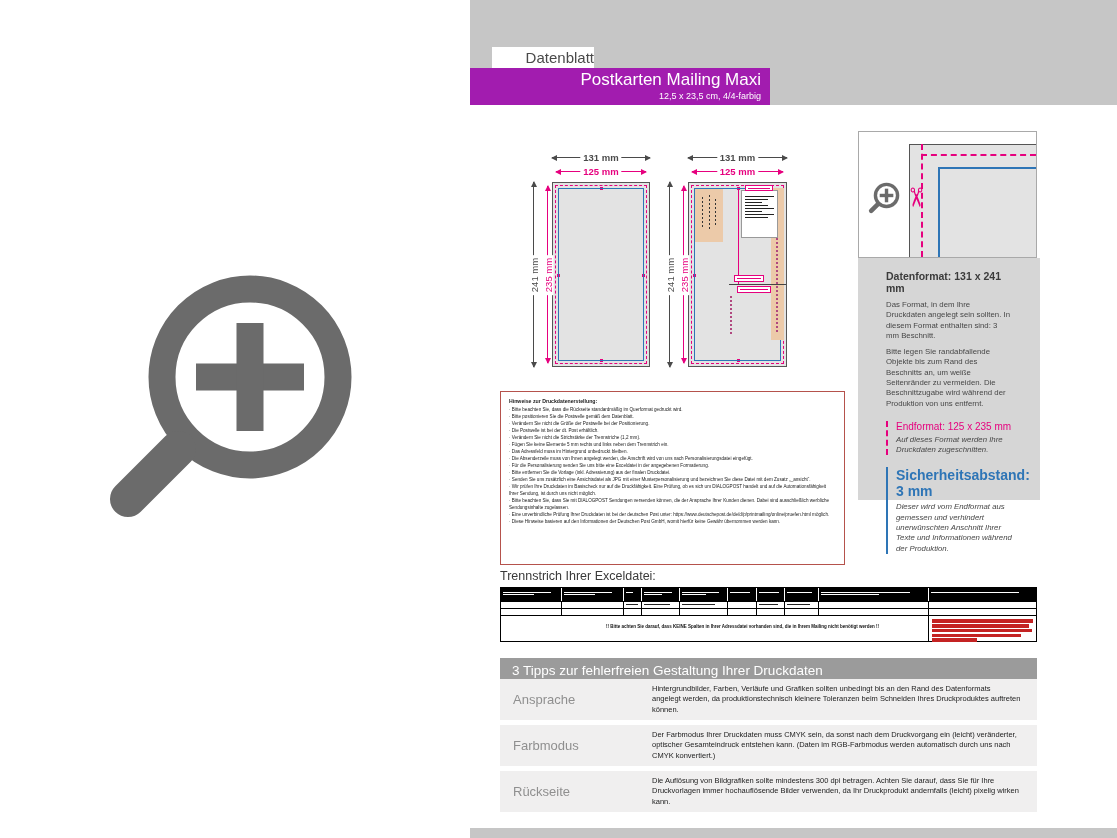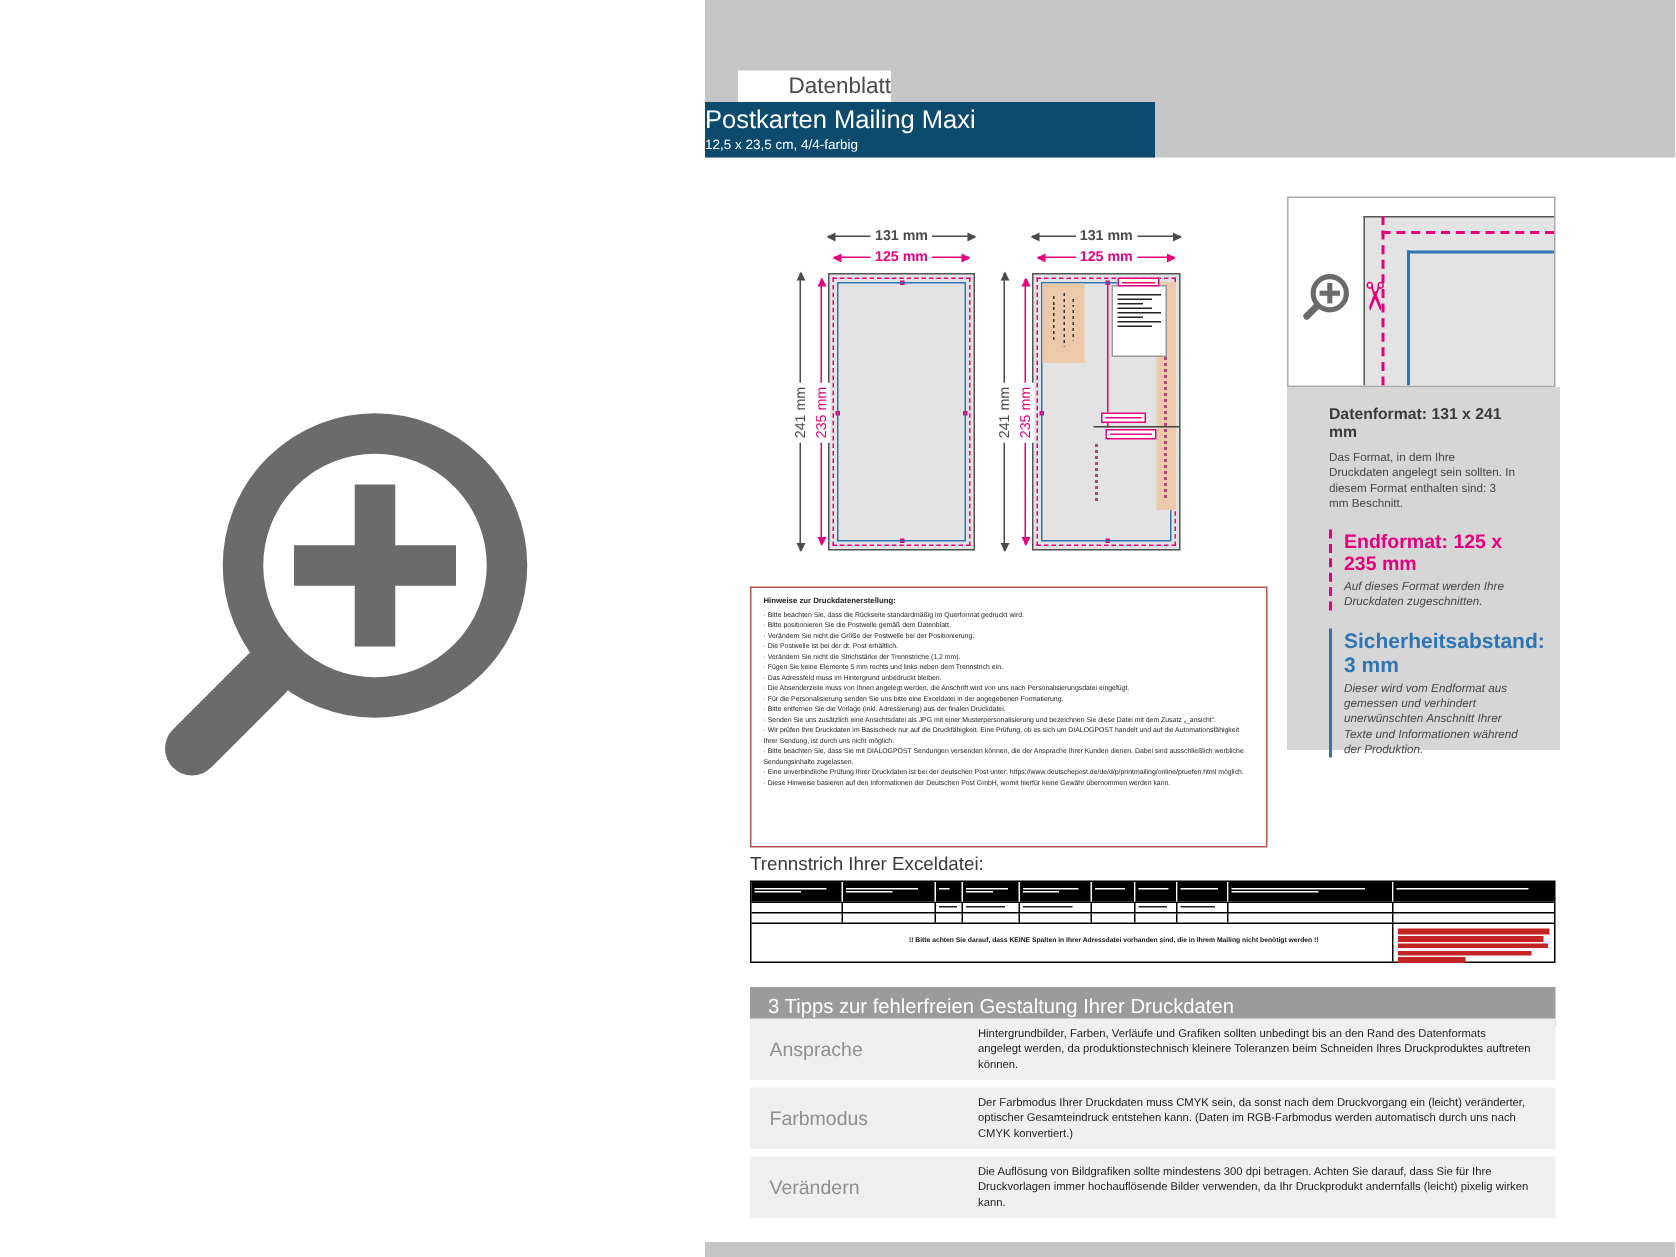--- a/index.html
+++ b/index.html
@@ -6,21 +6,21 @@
   *{box-sizing:border-box;font-family:"Liberation Sans",sans-serif;}
   .stage{position:relative;width:1117px;height:838px;background:#fff;overflow:hidden;}
 
   
   .bigzoom{position:absolute;left:95px;top:255px;width:270px;height:300px;}
 
   
   .panel{position:absolute;left:470px;top:0;width:647px;height:838px;background:#fff;}
   .topband{position:absolute;left:0;top:0;width:647px;height:105px;background:#c6c6c6;}
   .sheet-chip{position:absolute;left:22px;top:47px;width:102px;height:22px;background:#fff;color:#4a4a4a;font-size:15px;line-height:22px;padding-left:9px;text-align:right;}
-  .titlebar{position:absolute;left:0;top:68px;width:300px;height:37px;background:#0c4a6e;color:#fff;text-align:left;padding-right:9px;}
+  .titlebar{position:absolute;left:0;top:68px;width:300px;height:37px;background:#a21caf;color:#fff;text-align:right;padding-right:9px;}
   .titlebar .t{font-size:17px;line-height:20px;padding-top:2px;}
   .titlebar .s{font-size:9px;line-height:12px;}
 
   
   .card{position:absolute;background:#e3e3e3;border:1px solid #555;}
   #card-front{left:82px;top:182px;width:98px;height:185px;}
   #card-back{left:218px;top:182px;width:99px;height:185px;}
   .cut{position:absolute;inset:2px;border:1px dashed #e6007e;}
   .safe{position:absolute;inset:5px;border:1px solid #2e75b6;}
   .mk{position:absolute;width:3px;height:3px;background:#e6007e;}
@@ -70,21 +70,21 @@
   .scis{position:absolute;left:46px;top:50px;color:#e6007e;font-size:26px;transform:rotate(90deg);}
   .minizoom{position:absolute;left:8px;top:48px;width:34px;height:38px;}
 
   
   .infobox{position:absolute;left:388px;top:258px;width:182px;height:242px;background:#d6d6d6;padding:12px 28px;}
   .infobox .h1{font-size:10.5px;font-weight:bold;color:#3b3b3b;}
   .infobox p{margin:6px 0 0;font-size:7.8px;line-height:1.32;color:#474747;}
   .blk{margin-top:12px;padding-left:8px;}
   .blk.end{border-left:2px dashed #e6007e;}
   .blk.sich{border-left:2.5px solid #2e75b6;}
-  .blk .h1m{font-size:13px;font-weight:bold;color:#e6007e;}
+  .blk .h1m{font-size:10px;font-weight:normal;color:#e6007e;}
   .blk .h1b{font-size:14px;font-weight:bold;color:#2e75b6;}
   .blk p{margin:3px 0 0;font-style:italic;}
 
   
   .hinweise{position:absolute;left:30px;top:391px;width:345px;height:174px;border:1px solid #b5524c;background:#fff;padding:6px 8px;overflow:hidden;}
   .hinweise .ht{font-size:5.2px;font-weight:bold;color:#1a1a1a;margin-bottom:2px;}
   .hint{font-size:4.6px;line-height:7px;color:#1a1a1a;}
   .hint::before{content:"· ";}
 
   
@@ -239,20 +239,21 @@
         <circle cx="155" cy="122" r="88" fill="#ffffff" stroke="#6b6b6b" stroke-width="27"></circle>
         <rect x="101" y="108.5" width="108" height="27" fill="#6b6b6b"></rect>
         <rect x="141.5" y="68" width="27" height="108" fill="#6b6b6b"></rect>
         <line x1="83" y1="194" x2="33" y2="244" stroke="#6b6b6b" stroke-width="36" stroke-linecap="round"></line>
       </svg>
     </div>
 
     <div class="infobox">
       <div class="h1">Datenformat: 131 x 241 mm</div>
       <p>Das Format, in dem Ihre Druckdaten angelegt sein sollten. In diesem Format enthalten sind: 3 mm Beschnitt.</p>
+      <p>Bitte legen Sie randabfallende Objekte bis zum Rand des Beschnitts an, um weiße Seitenränder zu vermeiden. Die Beschnittzugabe wird während der Produktion von uns entfernt.</p>
       <div class="blk end">
         <div class="h1m">Endformat: 125 x 235 mm</div>
         <p>Auf dieses Format werden Ihre Druckdaten zugeschnitten.</p>
       </div>
       <div class="blk sich">
         <div class="h1b">Sicherheitsabstand: 3 mm</div>
         <p>Dieser wird vom Endformat aus gemessen und verhindert unerwünschten Anschnitt Ihrer Texte und Informationen während der Produktion.</p>
       </div>
     </div>
 
@@ -370,20 +371,20 @@
           <div class="lab">Ansprache</div>
           <div class="txt">Hintergrundbilder, Farben, Verläufe und Grafiken sollten unbedingt bis an den Rand des Datenformats angelegt werden, da produktionstechnisch kleinere Toleranzen beim Schneiden Ihres Druckproduktes auftreten können.</div>
         </div>
 
         <div class="tip">
           <div class="lab">Farbmodus</div>
           <div class="txt">Der Farbmodus Ihrer Druckdaten muss CMYK sein, da sonst nach dem Druckvorgang ein (leicht) veränderter, optischer Gesamteindruck entstehen kann. (Daten im RGB-Farbmodus werden automatisch durch uns nach CMYK konvertiert.)</div>
         </div>
 
         <div class="tip">
-          <div class="lab">Verändern</div>
+          <div class="lab">Rückseite</div>
           <div class="txt">Die Auflösung von Bildgrafiken sollte mindestens 300 dpi betragen. Achten Sie darauf, dass Sie für Ihre Druckvorlagen immer hochauflösende Bilder verwenden, da Ihr Druckprodukt andernfalls (leicht) pixelig wirken kann.</div>
         </div>
       </div>
 
     <div class="footerbar"></div>
   </div>
 </div>
 
 </body></html>

